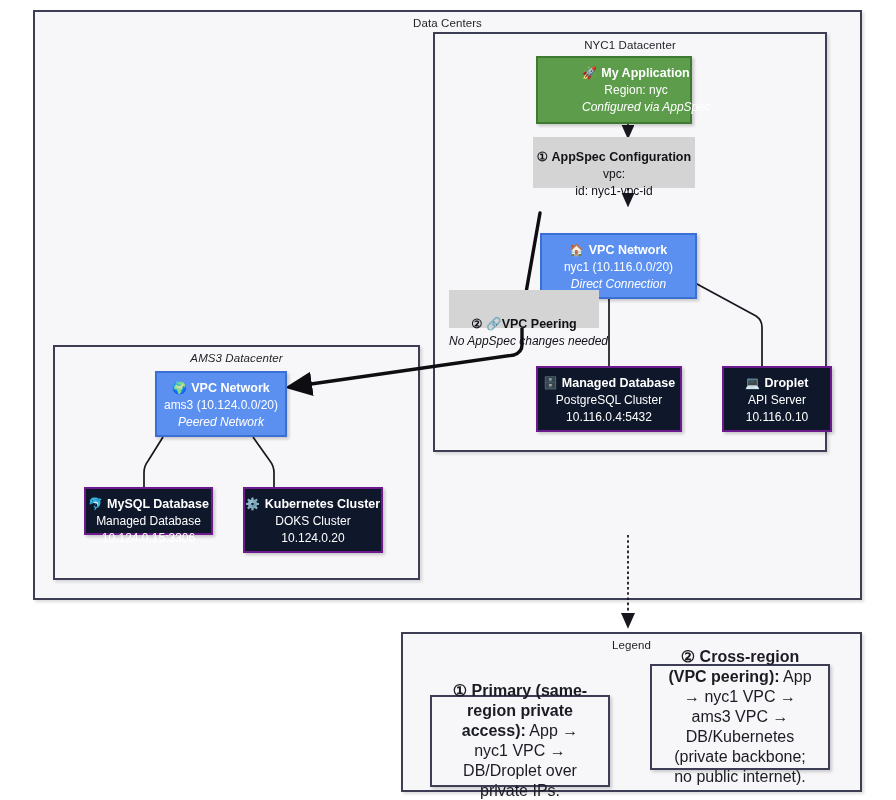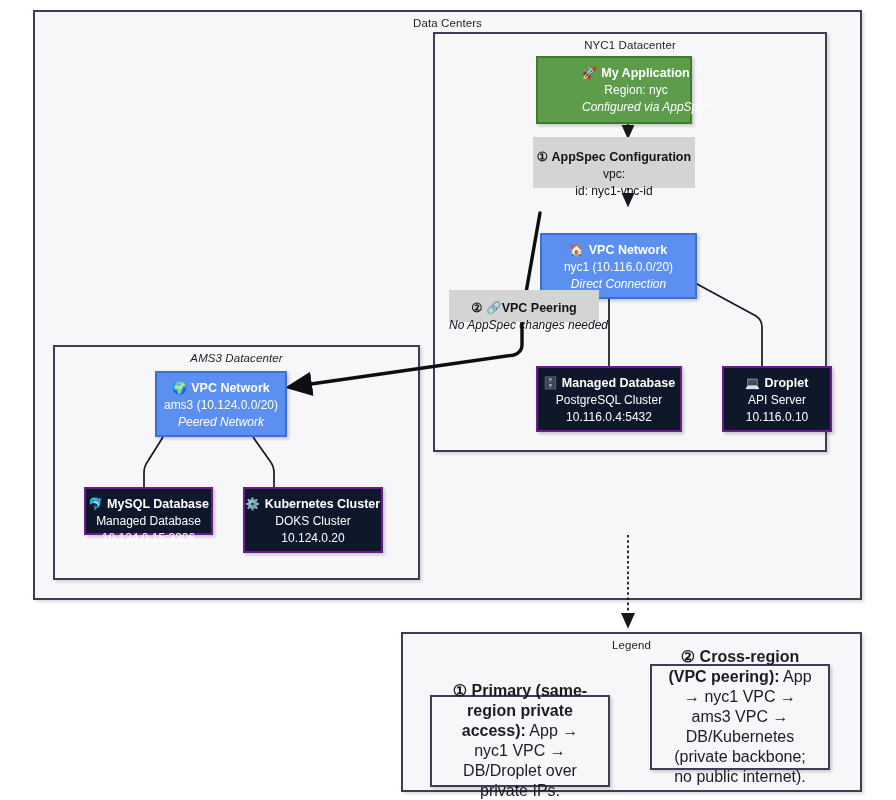--- a/index.html
+++ b/index.html
@@ -185,21 +185,21 @@
   </div>
 
   <div class="node blue" style="left:540px; top:205px; width:157px; height:66px;margin-top:28px;">
     <span class="ln title">
       <span class="ico">🏠</span><span>VPC Network</span>
     </span>
     <span class="ln">nyc1 (10.116.0.0/20)</span>
     <span class="ln em">Direct Connection</span>
   </div>
 
-  <div class="note" style="left:449px; top:290px; width:150px; height:32px; padding-top:2px; z-index:8;text-align:center;">
+  <div class="note" style="left:449px; top:290px; width:150px; height:38px; padding-top:18px; z-index:8;text-align:center;">
     <span class="ln title">
       <span>②</span>&nbsp;<span class="ico">🔗</span><span>VPC Peering</span>
     </span>
     <span class="ln em">No AppSpec changes needed</span>
   </div>
 
   <div class="node purple" style="left:536px; top:366px; width:146px; height:66px;">
     <span class="ln title">
       <span class="ico">🗄️</span><span>Managed Database</span>
     </span>

